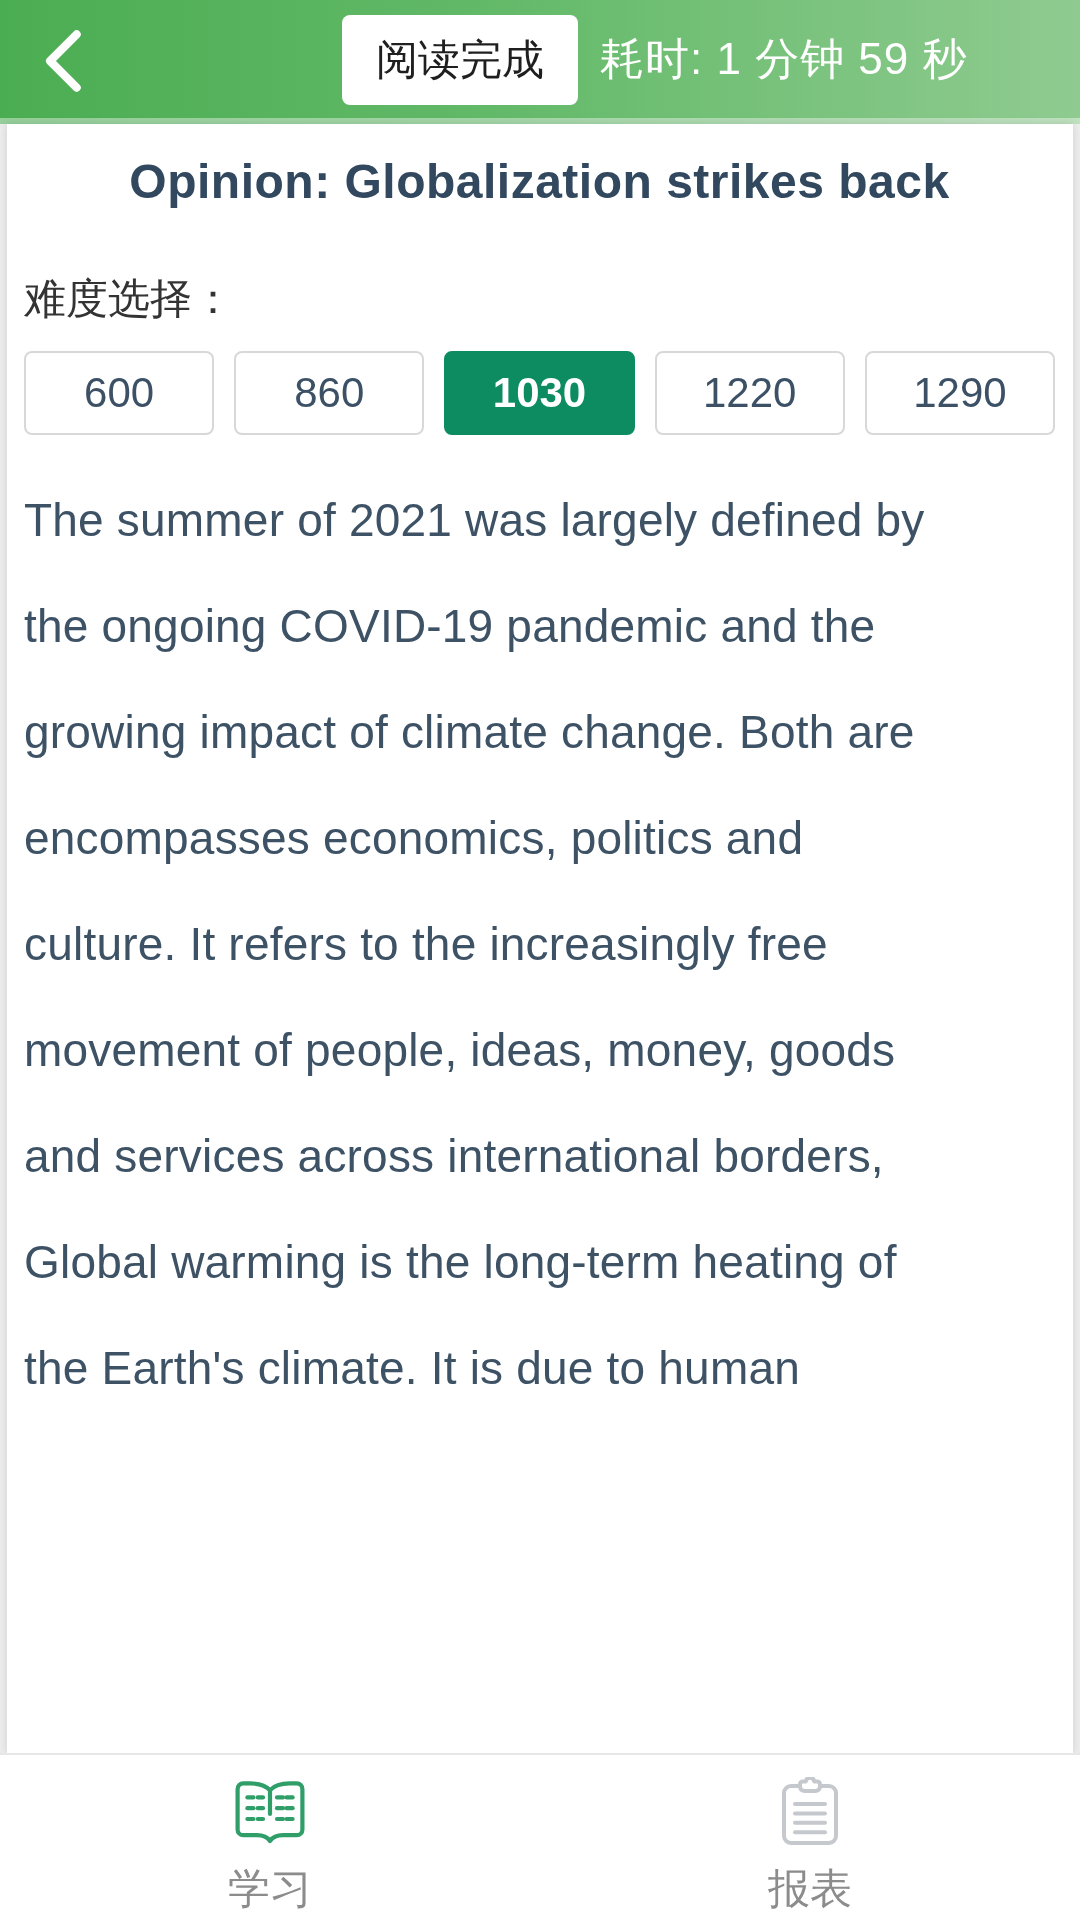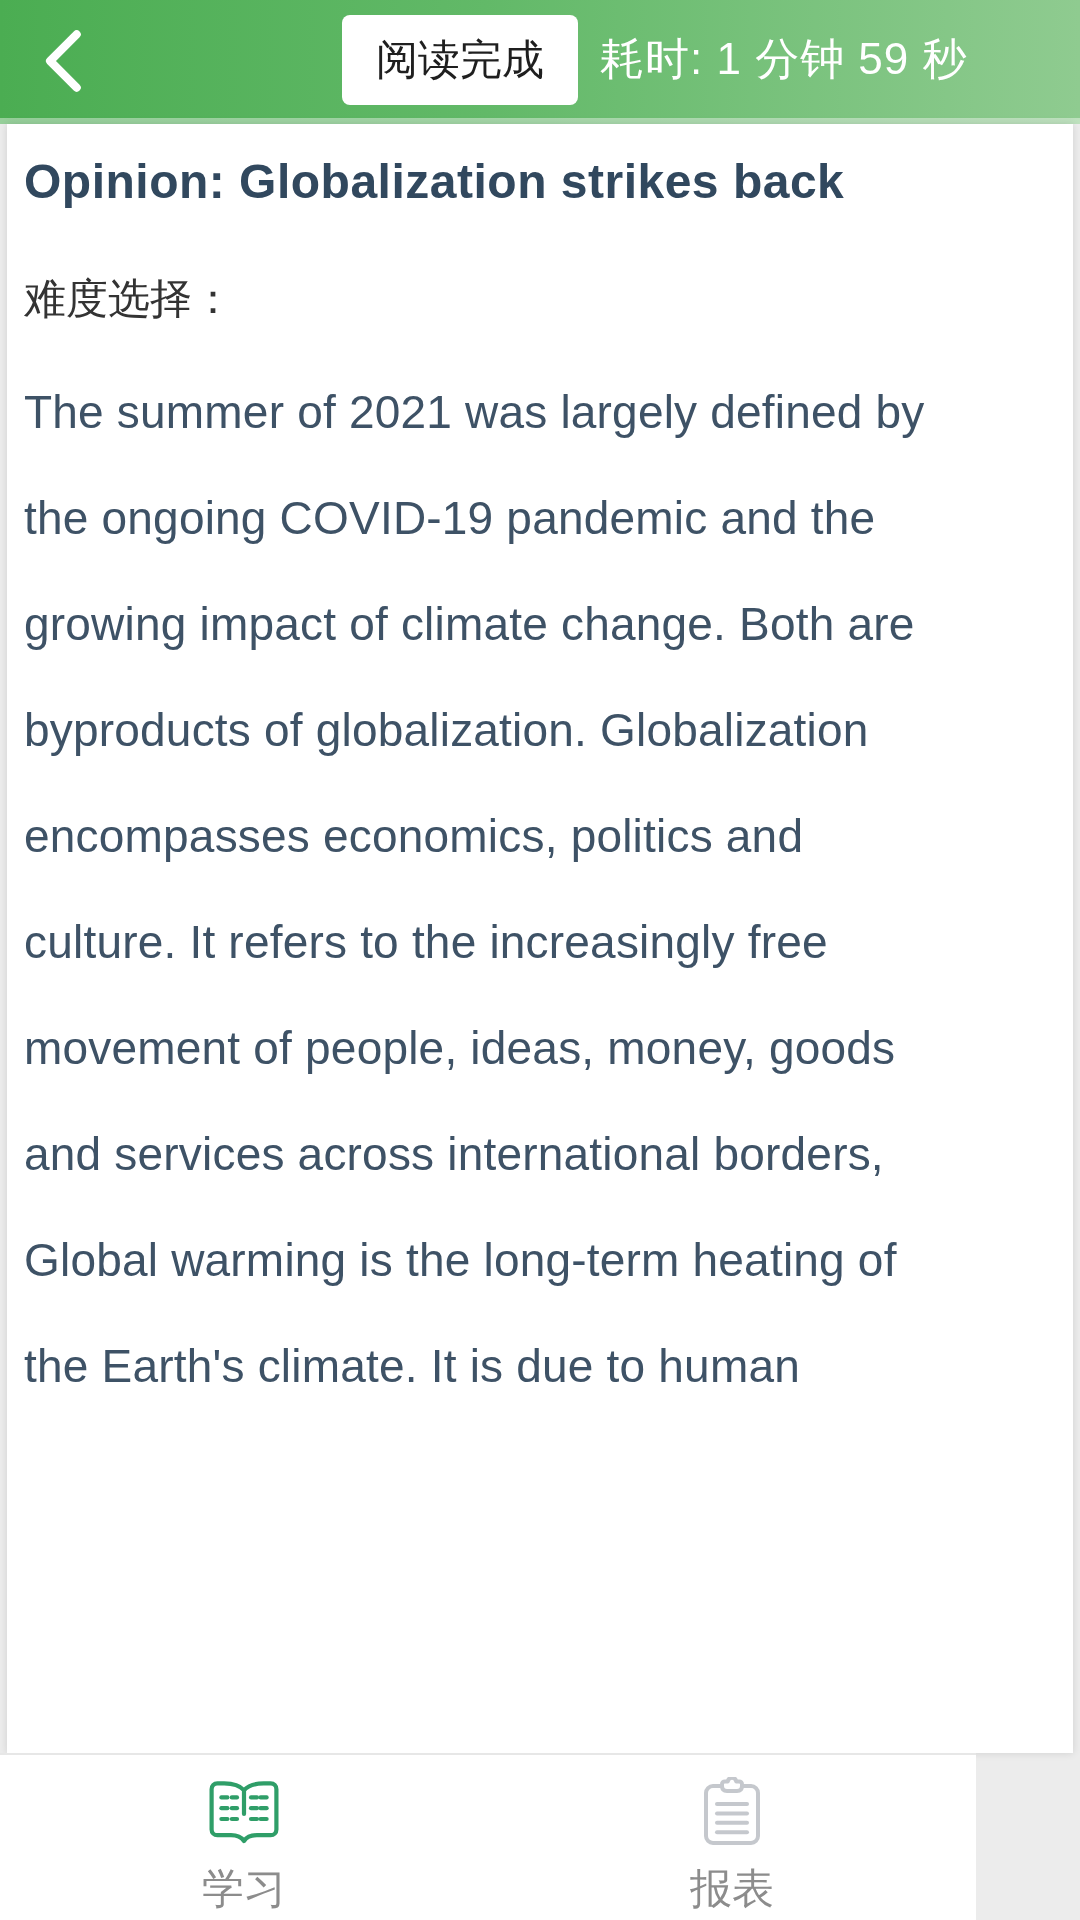--- a/index.html
+++ b/index.html
@@ -40,21 +40,21 @@
   .card {
     position:absolute; top:124px; left:7px; right:7px; bottom:167px;
     background:#ffffff;
     box-shadow:0 0 8px rgba(0,0,0,0.12);
     padding:0 18px 0 17px;
     overflow:hidden;
   }
   .article-title {
     margin-top:30px;
     font-size:48px; font-weight:bold; color:#31485e;
-    letter-spacing:0.5px; white-space:nowrap;
+    letter-spacing:0.5px; white-space:nowrap;text-align:center;
   }
   .diff-label {
     margin-top:62px;
     font-size:42px; color:#333333;
   }
   .diff-row {
     margin-top:24px;
     display:flex; gap:20px;
   }
   .diff-btn {
@@ -70,21 +70,21 @@
   }
   .article-body { margin-top:32px; }
   .article-line {
     height:106px; line-height:106px;
     font-size:46px; color:#3e5266; white-space:nowrap;
     letter-spacing:0.2px;
   }
 
   
   .tabbar {
-    position:absolute; left:0; bottom:0; width:976px; height:167px;
+    position:absolute; left:0; bottom:0; width:1080px; height:167px;
     background:#ffffff; border-top:2px solid #e7e7e7;
     display:flex;
   }
   .tab {
     flex:1; display:flex; flex-direction:column; align-items:center;
     padding-top:20px; cursor:pointer;
   }
   .tab .icon-wrap { height:74px; display:flex; align-items:center; justify-content:center; }
   .tab .tab-label {
     margin-top:12px; font-size:42px; color:#8c8c8c;
@@ -103,27 +103,34 @@
   </button>
   <button class="complete-btn">阅读完成</button>
   <div class="elapsed">耗时: 1 分钟 59 秒</div>
 </header>
 
 <main class="card">
   <h1 class="article-title">Opinion: Globalization strikes back</h1>
 
   <div class="diff-label">难度选择：</div>
 
+  <div class="diff-row">
+
+  <button class="diff-btn">600</button>
+      <button class="diff-btn">860</button>
+      <button class="diff-btn selected">1030</button>
+      <button class="diff-btn">1220</button>
+      <button class="diff-btn">1290</button>
+    </div>
 
   <div class="article-body">
 
   <div class="article-line">The summer of 2021 was largely defined by</div>
       <div class="article-line">the ongoing COVID-19 pandemic and the</div>
       <div class="article-line">growing impact of climate change. Both are</div>
-      <div class="article-line">byproducts of globalization. Globalization</div>
       <div class="article-line">encompasses economics, politics and</div>
       <div class="article-line">culture. It refers to the increasingly free</div>
       <div class="article-line">movement of people, ideas, money, goods</div>
       <div class="article-line">and services across international borders,</div>
       <div class="article-line">Global warming is the long-term heating of</div>
       <div class="article-line">the Earth's climate. It is due to human</div>
     </div>
 </main>
 
 <nav class="tabbar">

